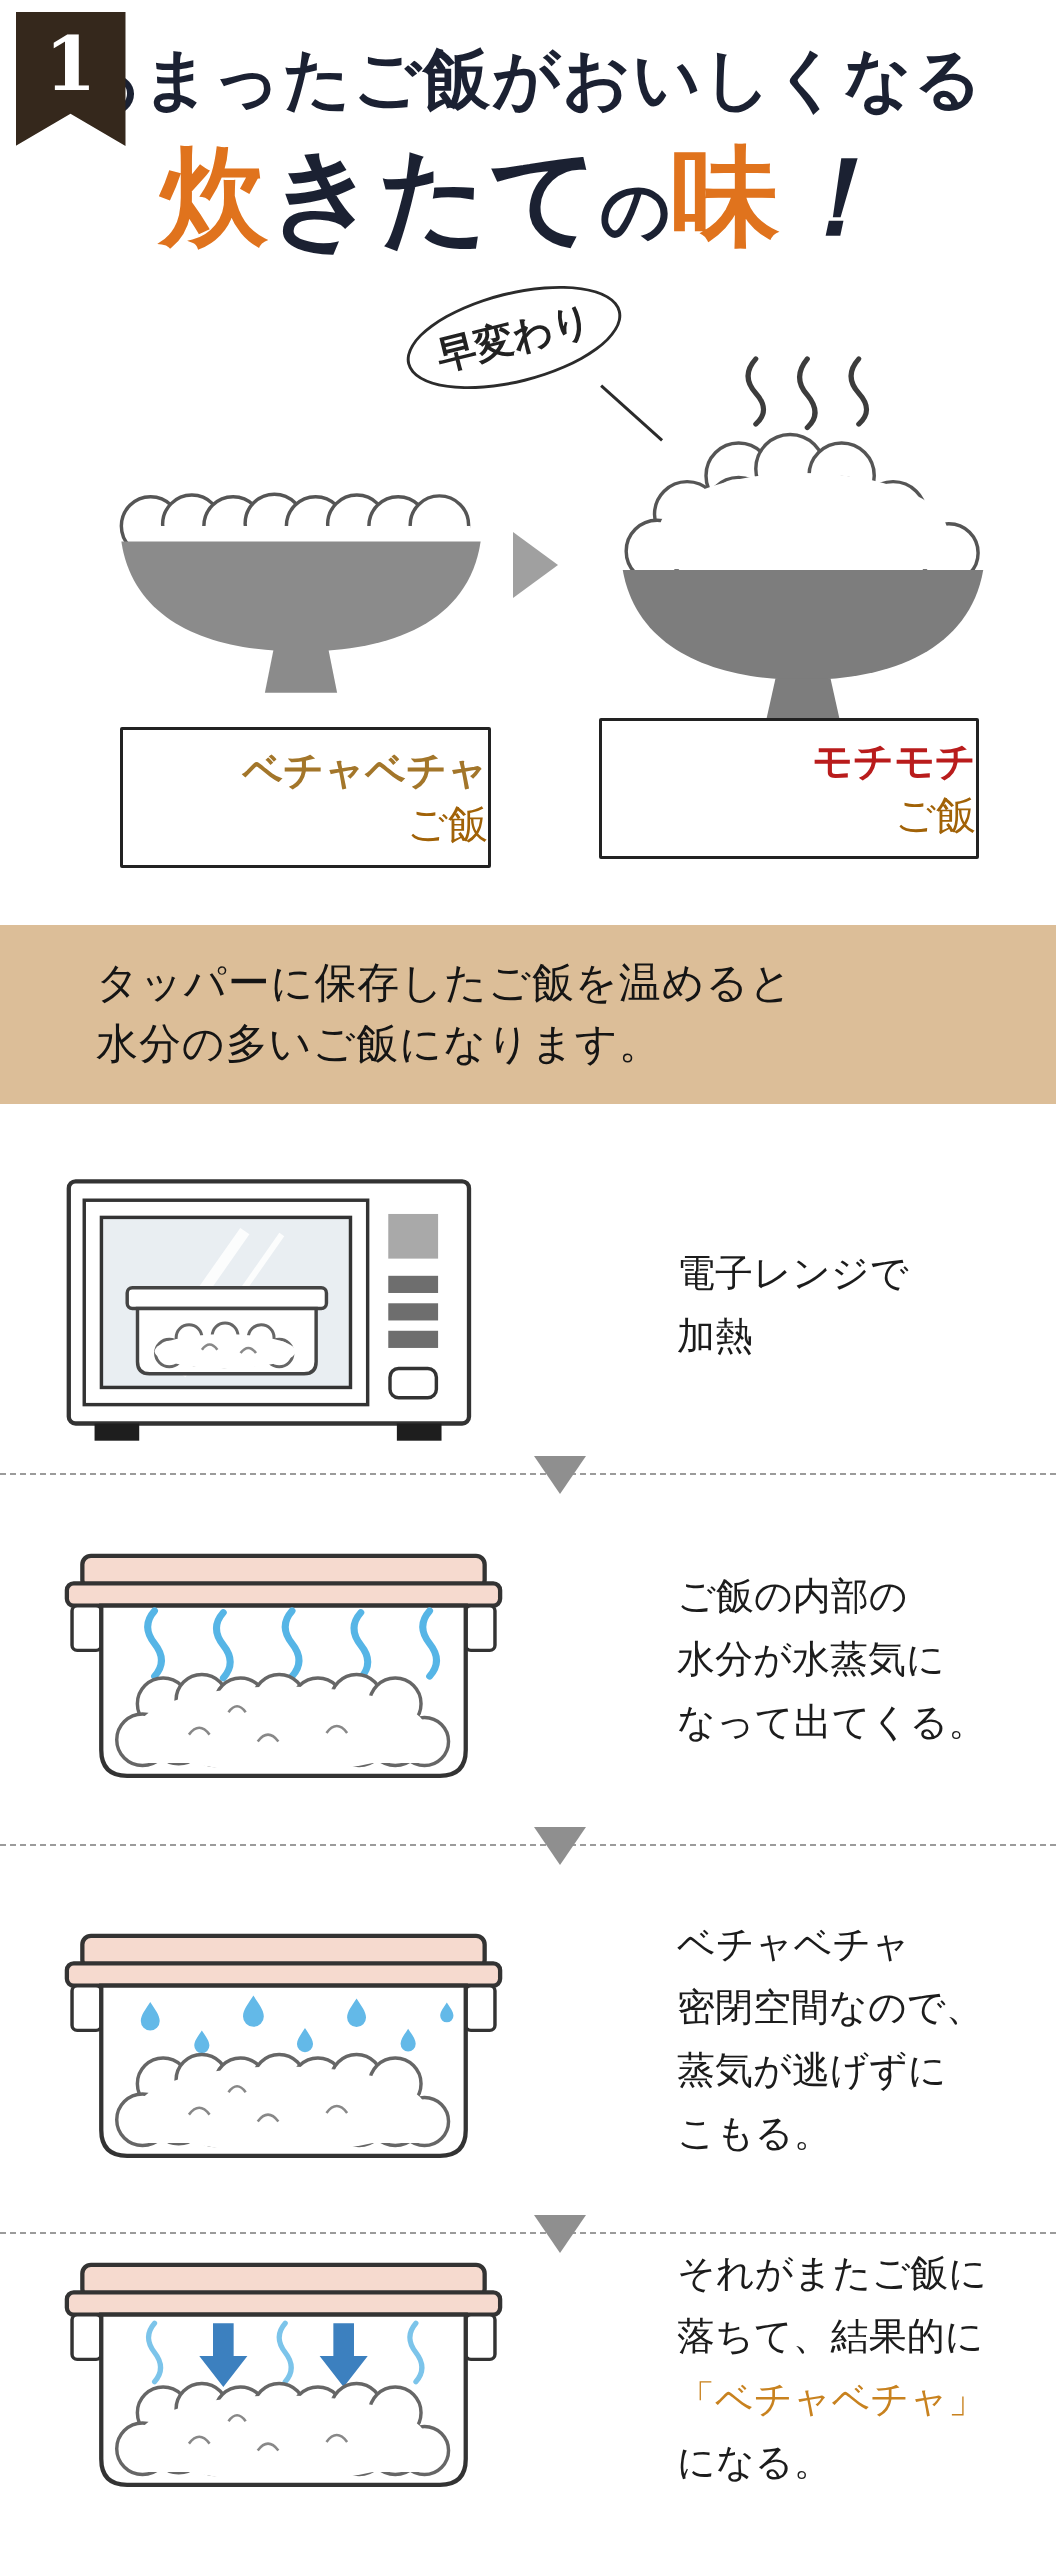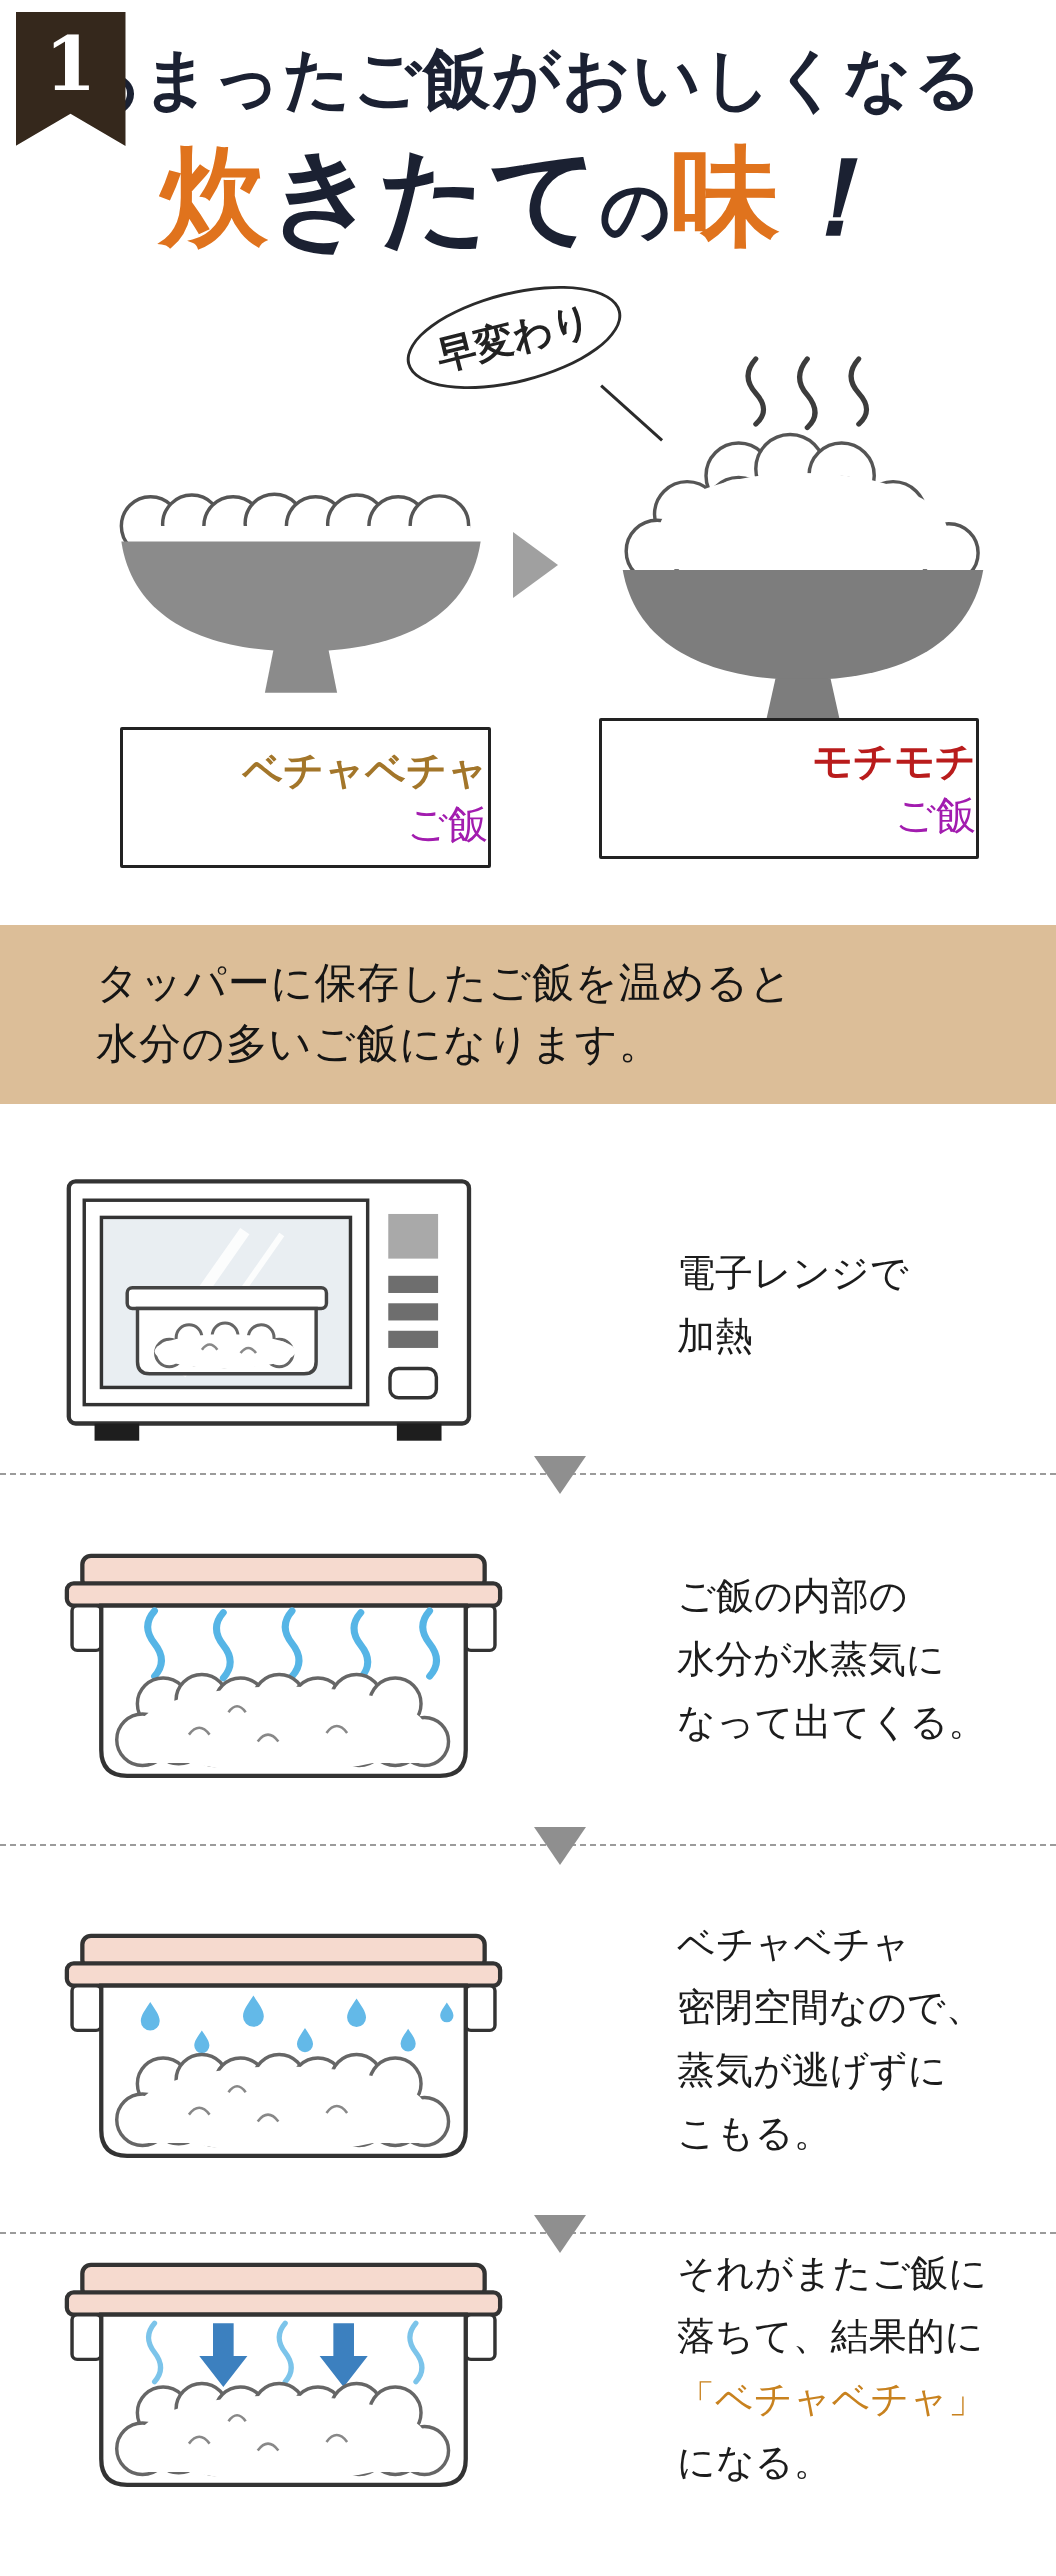--- a/index.html
+++ b/index.html
@@ -71,21 +71,21 @@
     border-top:33px solid transparent;
     border-bottom:33px solid transparent;
   }
   .label-box {
     position:absolute;
     border:3.4px solid #222222; border-radius:2px;
     background:#ffffff; text-align:right;
     padding:13.7px 0 15.5px 0;
   }
   .label-box .l1 { font-size:40px; font-weight:bold; line-height:1.3; }
-  .label-box .l2 { font-size:40px; color:#a21caf; line-height:1.3; margin-top:1.7px; }
+  .label-box .l2 { font-size:40px; color:#a16207; line-height:1.3; margin-top:1.7px; }
   .label-left  { left:120px; top:451px; width:371px; }
   .label-right { left:599px; top:442px; width:380px; }
   .label-left  .l1 { color:#a3762a; }
   .label-right .l1 { color:#b91c1c; }
 
   
   .banner {
     margin-top:48px;
     background:#dcbe98;
     padding:27.5px 34px 29px 96px;

